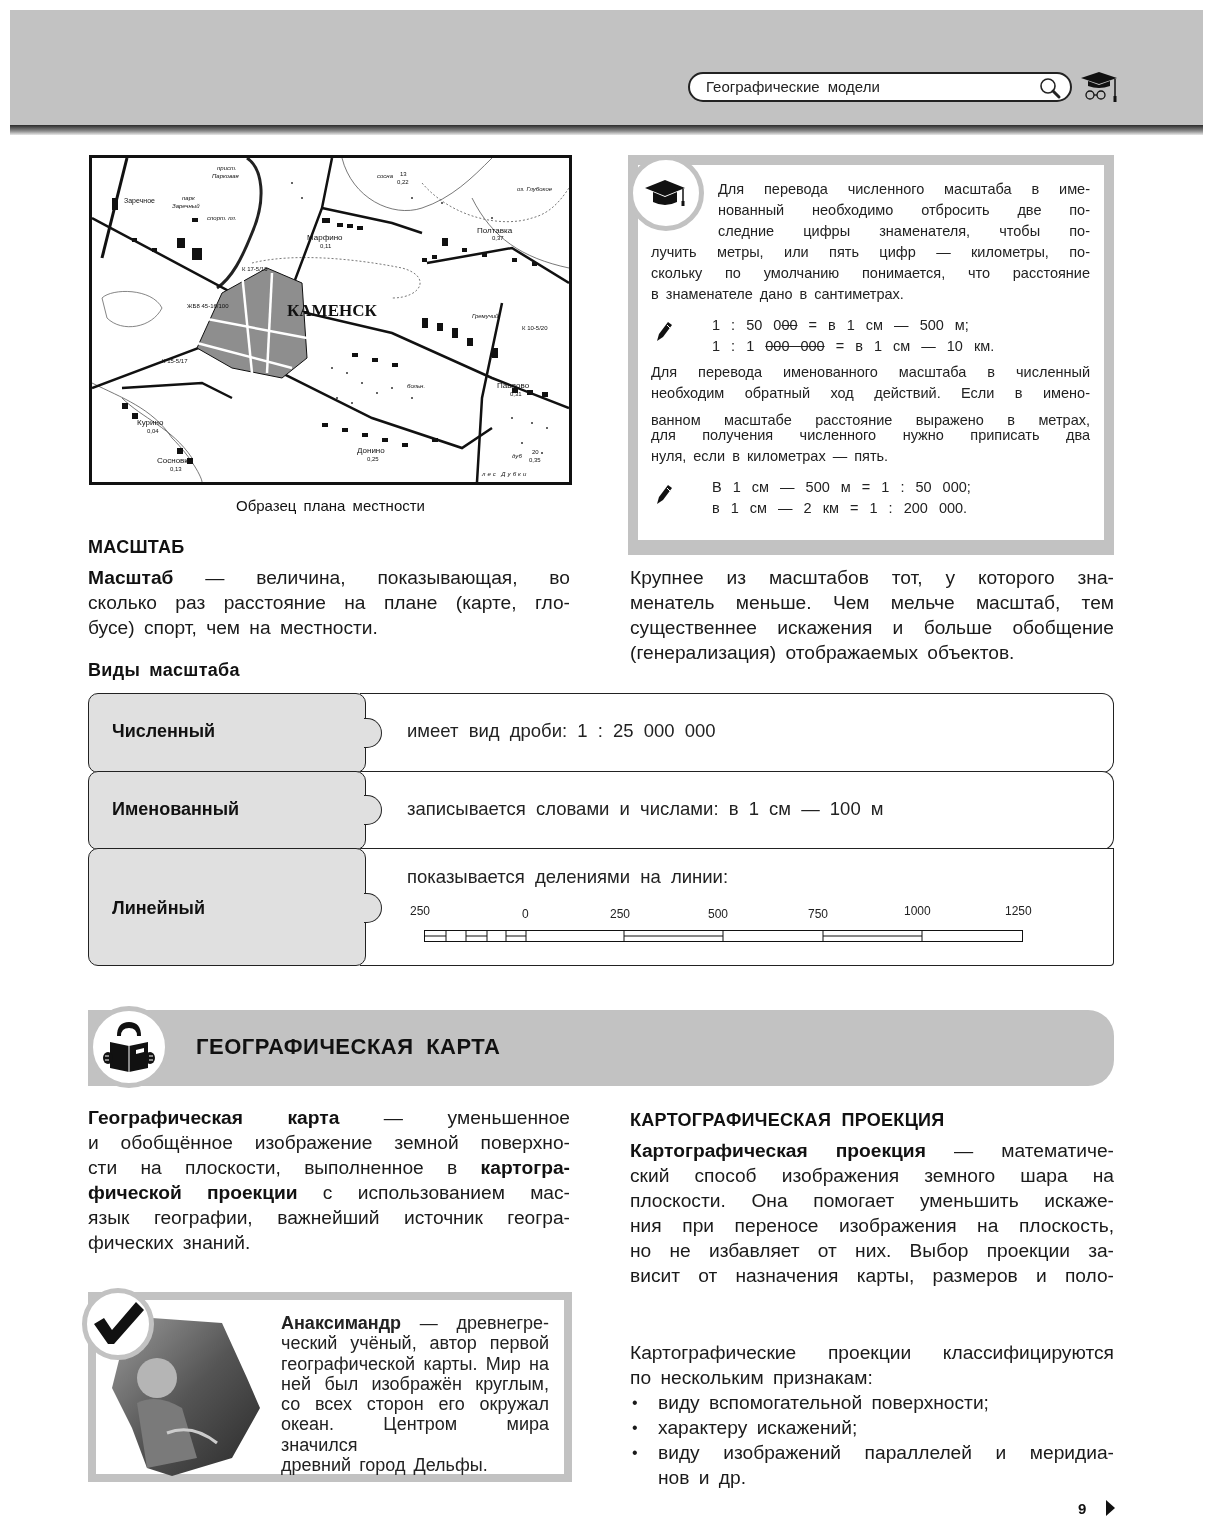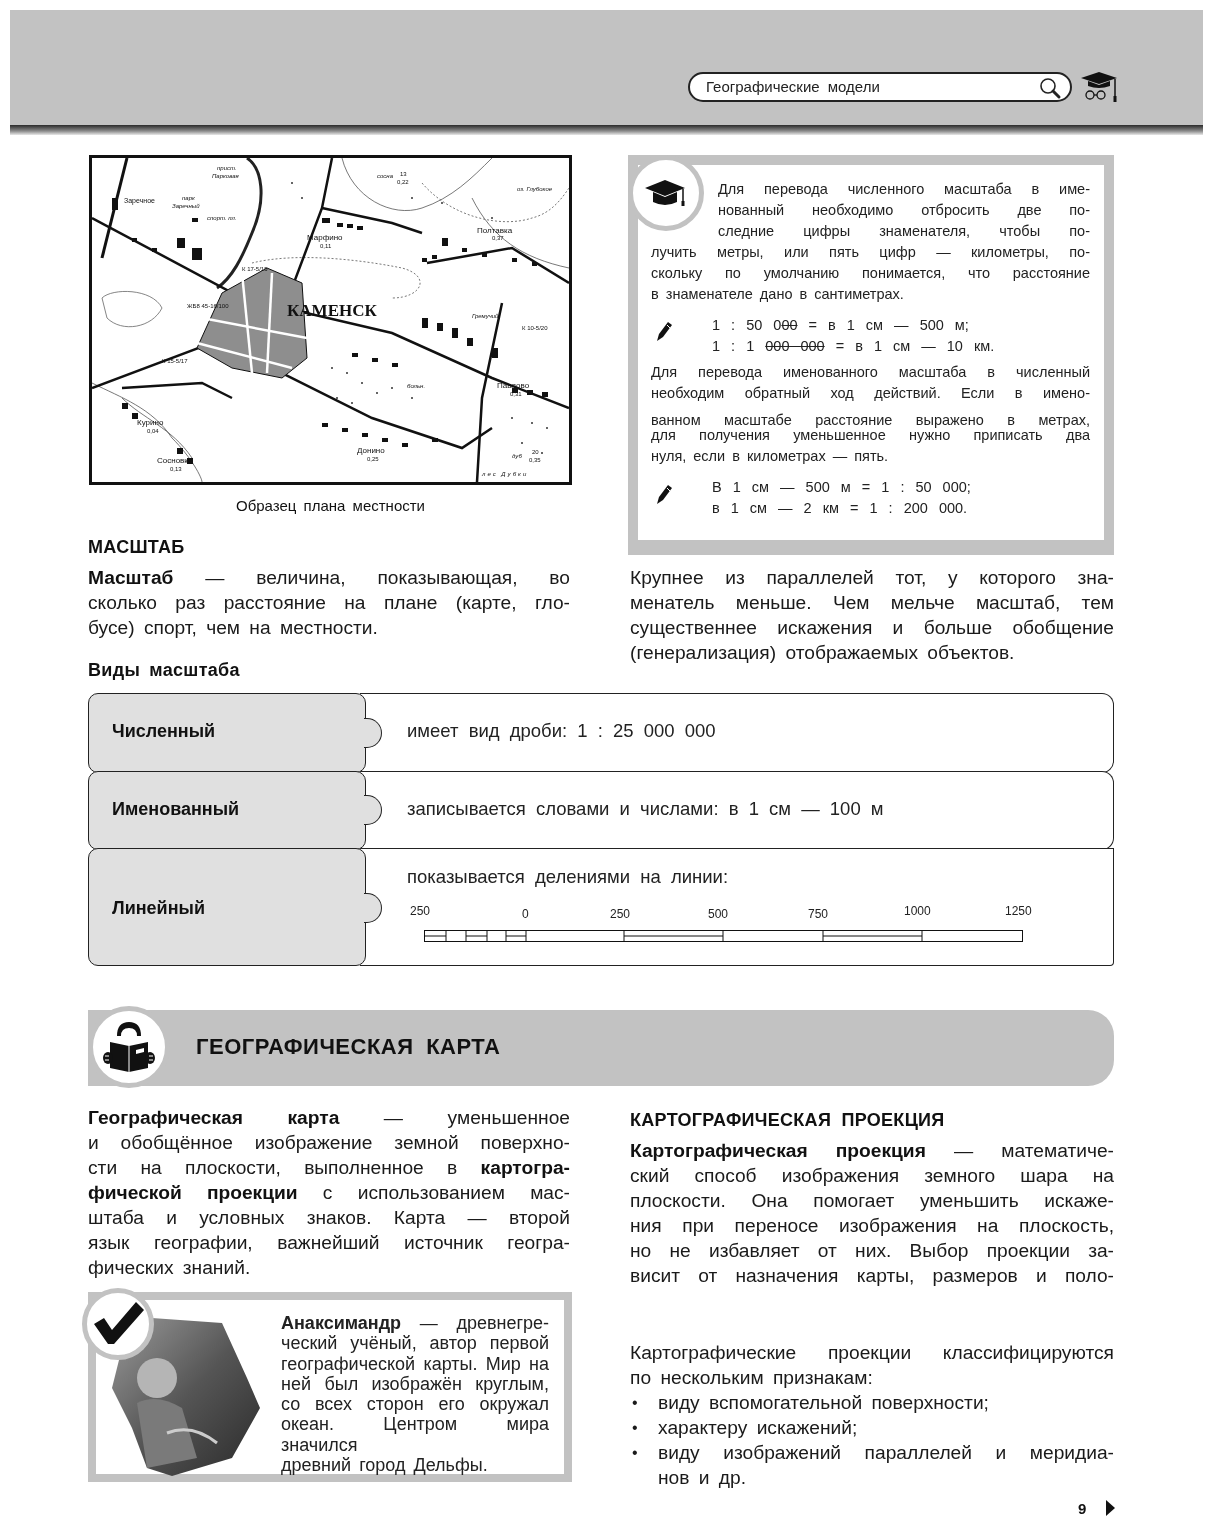--- a/index.html
+++ b/index.html
@@ -236,36 +236,36 @@
 <svg class="abs pen" style="left:654px;top:320px" viewBox="0 0 20 22">
   <path d="M3,21 L5,14 L14,2 L18,5 L9,17 Z" fill="#111"></path>
     <line x1="13" y1="5" x2="16" y2="8" stroke="#fff" stroke-width="1"></line>
 </svg>
 <div class="abs info-text" style="left:712px;top:315px;word-spacing:7px"><span>1 : 50 0</span><span style="text-decoration:line-through">00</span><span> = в 1 см — 500 м;</span></div>
 <div class="abs info-text" style="left:712px;top:336px;word-spacing:7px"><span>1 : 1 </span><span style="text-decoration:line-through">000 000</span><span> = в 1 см — 10 км.</span></div>
 
 <div class="abs info-text" style="left:651px;top:362px;width:439px;text-align-last:justify;">Для перевода именованного масштаба в численный</div>
 <div class="abs info-text" style="left:651px;top:383px;width:439px;text-align-last:justify;">необходим обратный ход действий. Если в имено-</div>
 <div class="abs info-text" style="left:651px;top:404px;width:439px;text-align-last:justify;margin-top:6px;">ванном масштабе расстояние выражено в метрах,</div>
-<div class="abs info-text" style="left:651px;top:425px;width:439px;text-align-last:justify;">для получения уменьшенное нужно приписать два</div>
+<div class="abs info-text" style="left:651px;top:425px;width:439px;text-align-last:justify;">для получения численного нужно приписать два</div>
 <div class="abs info-text" style="left:651px;top:446px;width:439px;">нуля, если в километрах — пять.</div>
 
 <svg class="abs pen" style="left:654px;top:483px" viewBox="0 0 20 22">
   <path d="M3,21 L5,14 L14,2 L18,5 L9,17 Z" fill="#111"></path>
     <line x1="13" y1="5" x2="16" y2="8" stroke="#fff" stroke-width="1"></line>
 </svg>
 <div class="abs info-text" style="left:712px;top:477px;word-spacing:7px">В 1 см — 500 м = 1 : 50 000;</div>
 <div class="abs info-text" style="left:712px;top:498px;word-spacing:7px">в 1 см — 2 км = 1 : 200 000.</div>
 
 <div class="abs h-section" style="left:88px;top:537px">МАСШТАБ</div>
 <div class="abs para" style="left:88px;top:565px;width:482px;text-align-last:justify"><b>Масштаб</b><span> — величина, показывающая, во</span></div>
 <div class="abs para" style="left:88px;top:590px;width:482px;text-align-last:justify">сколько раз расстояние на плане (карте, гло-</div>
 <div class="abs para" style="left:88px;top:615px;width:482px">бусе) спорт, чем на местности.</div>
 
-<div class="abs para" style="left:630px;top:565px;width:484px;text-align-last:justify">Крупнее из параллелей тот, у которого зна-</div>
+<div class="abs para" style="left:630px;top:565px;width:484px;text-align-last:justify">Крупнее из масштабов тот, у которого зна-</div>
 <div class="abs para" style="left:630px;top:590px;width:484px;text-align-last:justify">менатель меньше. Чем мельче масштаб, тем</div>
 <div class="abs para" style="left:630px;top:615px;width:484px;text-align-last:justify">существеннее искажения и больше обобщение</div>
 <div class="abs para" style="left:630px;top:640px;width:484px">(генерализация) отображаемых объектов.</div>
 
 <div class="abs h-section" style="left:88px;top:660px;font-size:18px;word-spacing:4px">Виды масштаба</div>
 
 <div class="abs tbl-right" style="top:693px;height:80px;border-radius:0 12px 12px 0"></div>
 <div class="abs tbl-right" style="top:771px;height:79px;border-radius:0 12px 12px 0"></div>
 <div class="abs tbl-right" style="top:848px;height:118px;border-radius:0 0 4px 0"></div>
 
@@ -322,21 +322,20 @@
     <ellipse cx="50" cy="40" rx="5" ry="6" fill="#111"></ellipse>
   <path d="M5,38 L9,38 M5,42 L9,42 M49,38 L53,38 M49,42 L53,42" stroke="#fff" stroke-width="1"></path>
 </svg>
 <div class="abs banner-title">ГЕОГРАФИЧЕСКАЯ КАРТА</div>
 
 <div id="map-def" class="abs" style="left:88px;top:1105px;width:482px">
     <div class="para" style="text-align-last: justify;"><b>Географическая карта</b><span> — уменьшенное</span></div>
     <div class="para" style="text-align-last: justify;"><span>и обобщённое изображение земной поверхно-</span></div>
     <div class="para" style="text-align-last: justify;"><span>сти на плоскости, выполненное в </span><b>картогра-</b></div>
     <div class="para" style="text-align-last: justify;"><b>фической проекции</b><span> с использованием мас-</span></div>
-    <div class="para" style="text-align-last: justify;"><span>штаба и условных знаков. Карта — второй</span></div>
     <div class="para" style="text-align-last: justify;"><span>язык географии, важнейший источник геогра-</span></div>
     <div class="para"><span>фических знаний.</span></div>
   </div>
 
 <div class="abs ax-outer"></div>
 <div class="abs ax-inner"></div>
 <svg class="abs" style="left:112px;top:1318px;width:150px;height:158px" viewBox="0 0 150 158">
   <defs>
     <linearGradient id="stone" x1="0" y1="0" x2="1" y2="1">
       <stop offset="0" stop-color="#9a9a9a"></stop>

